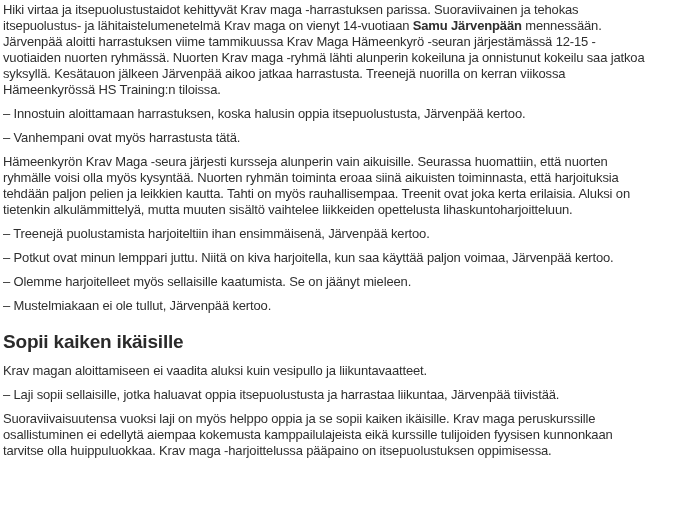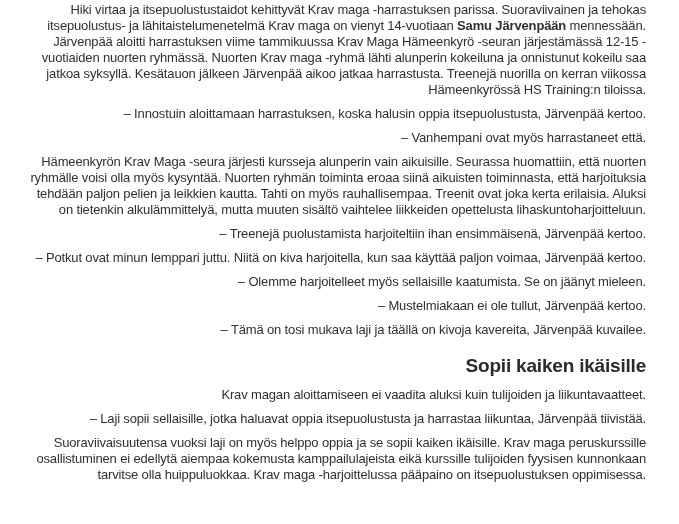--- a/index.html
+++ b/index.html
@@ -8,27 +8,26 @@
     background: #ffffff;
   }
   body {
     width: 679px;
     height: 524px;
     overflow: hidden;
   }
   .article {
     box-sizing: border-box;
     width: 652px;
-    padding: 2px 6px 0 22px;
+    padding: 2px 6px 0 3px;
     font-family: "Liberation Sans", sans-serif;
     font-size: 13px;
     line-height: 16px;
     letter-spacing: -0.15px;
     color: #2f2f2f;
-    text-align: right;
   }
   .para {
     margin: 0 0 8px 0;
   }
   .bold-name {
     font-weight: bold;
   }
   .section-heading {
     font-family: "Liberation Sans", sans-serif;
     font-size: 19px;
@@ -40,27 +39,26 @@
   }
 </style>
 </head>
 <body>
 
 <main class="article">
 
   <p class="para"><span>Hiki virtaa ja itsepuolustustaidot kehittyvät Krav maga -harrastuksen parissa. Suoraviivainen ja tehokas itsepuolustus- ja lähitaistelumenetelmä Krav maga on vienyt 14-vuotiaan </span><strong class="bold-name">Samu Järvenpään</strong><span> mennessään. Järvenpää aloitti harrastuksen viime tammikuussa Krav Maga Hämeenkyrö -seuran järjestämässä 12-15 -vuotiaiden nuorten ryhmässä. Nuorten Krav maga -ryhmä lähti alunperin kokeiluna ja onnistunut kokeilu saa jatkoa syksyllä. Kesätauon jälkeen Järvenpää aikoo jatkaa harrastusta. Treenejä nuorilla on kerran viikossa Hämeenkyrössä HS Training:n tiloissa.</span></p>
 
   <p class="para">– Innostuin aloittamaan harrastuksen, koska halusin oppia itsepuolustusta, Järvenpää kertoo.</p>
-  <p class="para">– Vanhempani ovat myös harrastaneet että.</p>
+  <p class="para">– Vanhempani ovat myös harrastusta tätä.</p>
   <p class="para">Hämeenkyrön Krav Maga -seura järjesti kursseja alunperin vain aikuisille. Seurassa huomattiin, että nuorten ryhmälle voisi olla myös kysyntää. Nuorten ryhmän toiminta eroaa siinä aikuisten toiminnasta, että harjoituksia tehdään paljon pelien ja leikkien kautta. Tahti on myös rauhallisempaa. Treenit ovat joka kerta erilaisia. Aluksi on tietenkin alkulämmittelyä, mutta muuten sisältö vaihtelee liikkeiden opettelusta lihaskuntoharjoitteluun.</p>
   <p class="para">– Treenejä puolustamista harjoiteltiin ihan ensimmäisenä, Järvenpää kertoo.</p>
   <p class="para">– Potkut ovat minun lemppari juttu. Niitä on kiva harjoitella, kun saa käyttää paljon voimaa, Järvenpää kertoo.</p>
   <p class="para">– Olemme harjoitelleet myös sellaisille kaatumista. Se on jäänyt mieleen.</p>
   <p class="para">– Mustelmiakaan ei ole tullut, Järvenpää kertoo.</p>
-  <p class="para">– Tämä on tosi mukava laji ja täällä on kivoja kavereita, Järvenpää kuvailee.</p>
 
   <h2 class="section-heading">Sopii kaiken ikäisille</h2>
 
-  <p class="para">Krav magan aloittamiseen ei vaadita aluksi kuin tulijoiden ja liikuntavaatteet.</p>
+  <p class="para">Krav magan aloittamiseen ei vaadita aluksi kuin vesipullo ja liikuntavaatteet.</p>
   <p class="para">– Laji sopii sellaisille, jotka haluavat oppia itsepuolustusta ja harrastaa liikuntaa, Järvenpää tiivistää.</p>
   <p class="para">Suoraviivaisuutensa vuoksi laji on myös helppo oppia ja se sopii kaiken ikäisille. Krav maga peruskurssille osallistuminen ei edellytä aiempaa kokemusta kamppailulajeista eikä kurssille tulijoiden fyysisen kunnonkaan tarvitse olla huippuluokkaa. Krav maga -harjoittelussa pääpaino on itsepuolustuksen oppimisessa.</p>
 
 </main>
 
 </body></html>

